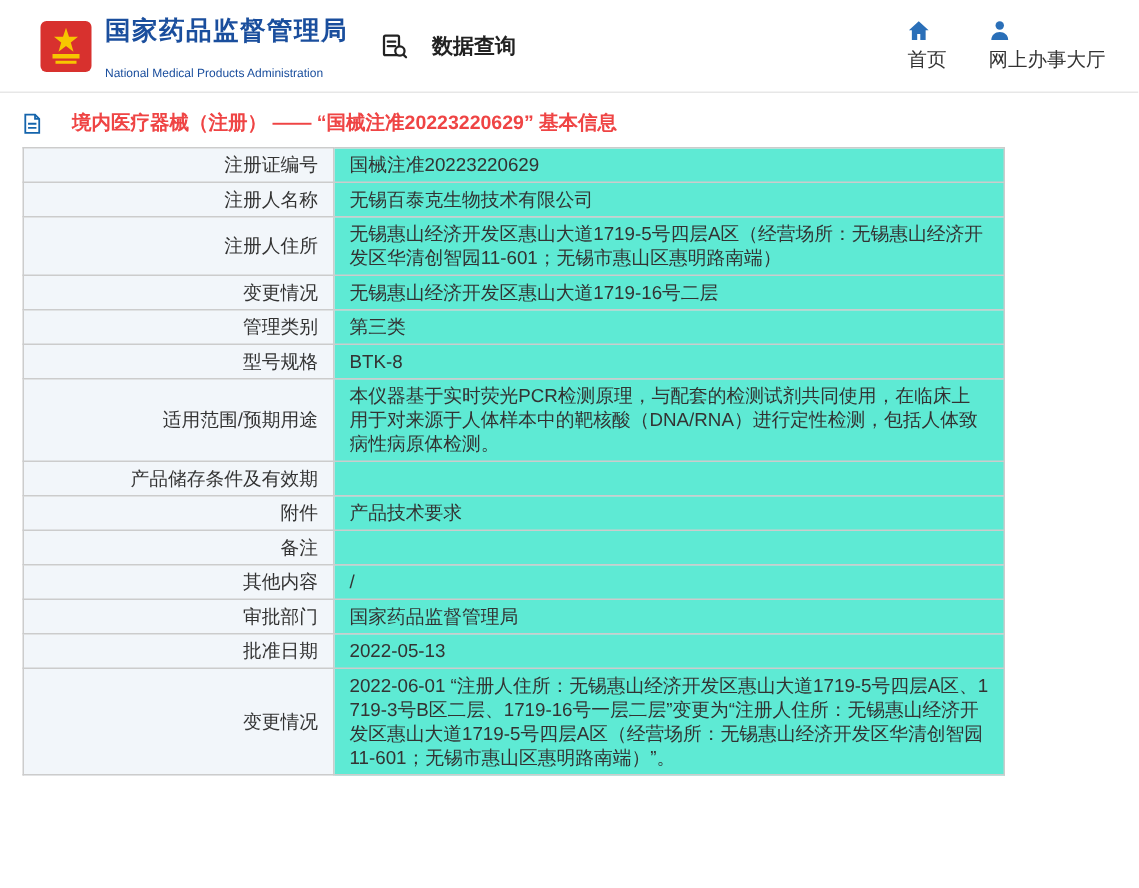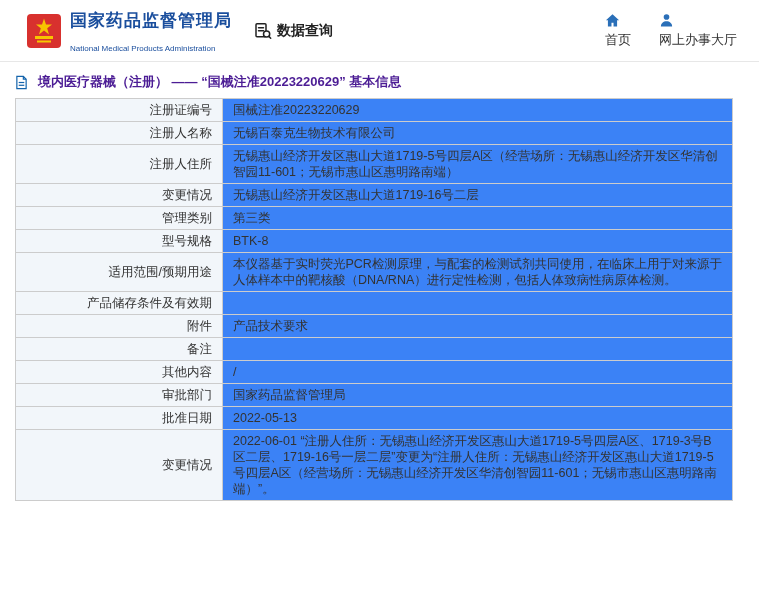--- a/index.html
+++ b/index.html
@@ -17,59 +17,59 @@
     background:#fff;
   }
   .brand { display:flex; align-items:center; gap:8px; cursor:pointer; }
   .emblem { width:36px; height:36px; flex:0 0 auto; }
   .brand-cn {
     font-size:17px; font-weight:bold; color:#1a4e9d; letter-spacing:1px;
     white-space:nowrap;
   }
   .brand-en { font-size:8px; color:#1a4e9d; margin-top:12px; white-space:nowrap; }
   .data-query {
-    display:flex; align-items:center; gap:5px;
+    display:flex; align-items:center; gap:16px;
     margin-left:22px; font-size:14px; font-weight:bold; color:#222;
     cursor:pointer; white-space:nowrap;
   }
   .dq-icon { width:18px; height:18px; display:inline-block; }
   .header-right { margin-left:auto; display:flex; gap:28px; }
   .nav-item {
     display:flex; flex-direction:column; align-items:flex-start; gap:3px;
     font-size:13px; color:#333; text-decoration:none; cursor:pointer;
     white-space:nowrap;
   }
   .nav-icon { width:15px; height:15px; display:inline-block; }
   
   .breadcrumb {
-    display:flex; align-items:center; gap:10px;
+    display:flex; align-items:center; gap:20px;
     padding:11px 0 7px 15px;
-    font-size:13px; font-weight:bold; color:#4c1d95;
+    font-size:13px; font-weight:bold; color:#ef4444;
   }
   .bc-icon { width:13px; height:15px; display:inline-block; flex:0 0 auto; }
   
   .info-table {
-    width:718px; margin:0 14px 0 15px;
+    width:655px; margin:0 14px 0 15px;
     border-collapse:collapse; table-layout:fixed;
     font-size:12.5px;
   }
   .info-table td {
     border:1px solid #ccc;
     padding:3px 10px;
     line-height:16px;
     vertical-align:middle;
     word-break:break-all;
   }
   .label-cell {
     width:207px;
     background:#f2f6fa;
     text-align:right;
     color:#333;
   }
-  .value-cell { background:#3b82f6; text-align:left; }
+  .value-cell { background:#5eead4; text-align:left; }
 </style>
 </head>
 <body>
 
 <header class="header">
   <div class="brand">
     <span class="emblem">
       <svg viewBox="0 0 36 36" width="36" height="36">
         <rect x="1" y="1" width="34" height="34" rx="4" fill="#d8312e"></rect>
         <polygon points="18,5.5 20,11.5 26,11.5 21.2,15.3 23,21.5 18,17.6 13,21.5 14.8,15.3 10,11.5 16,11.5" fill="#f7c600"></polygon>

